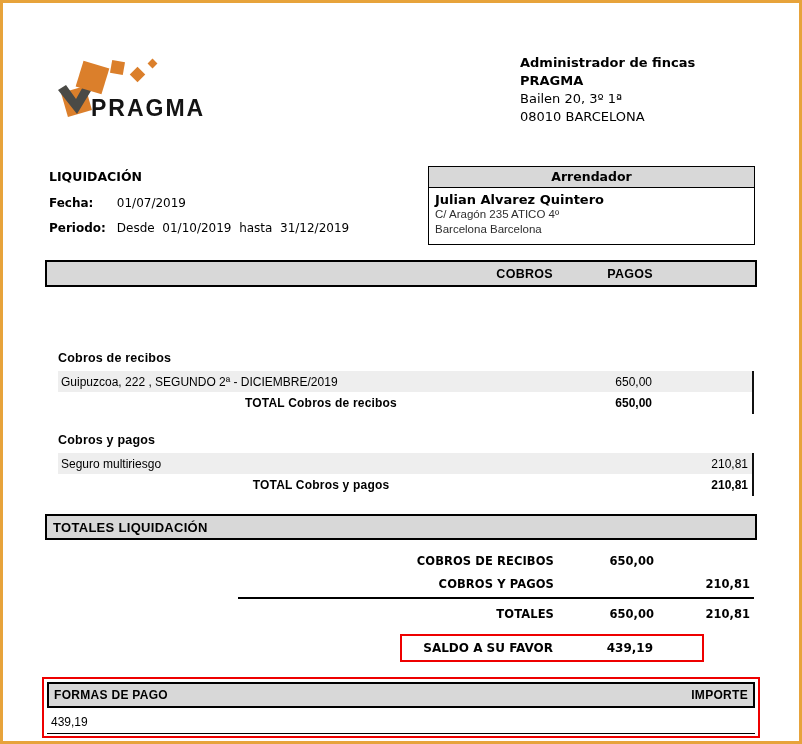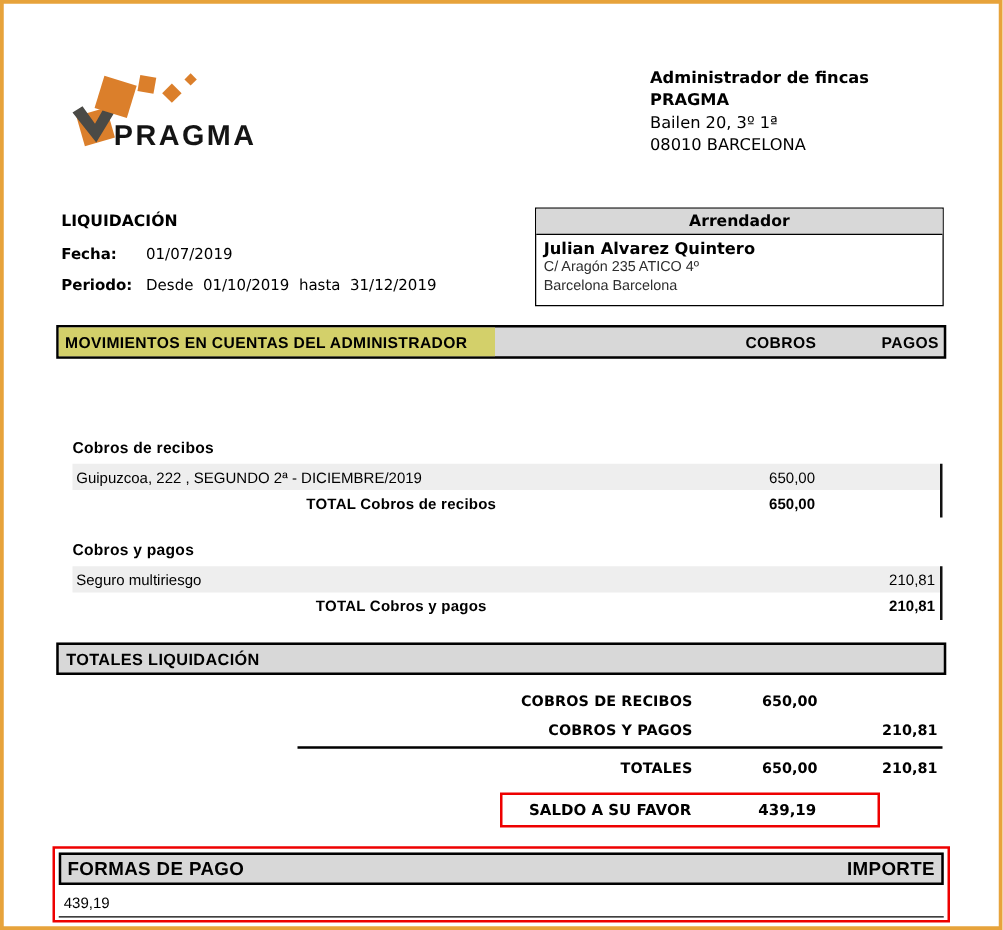--- a/index.html
+++ b/index.html
@@ -59,21 +59,21 @@
   .tot-row{height:23px;font-weight:bold;font-size:11.5px;}
   .tot-row .c-label{text-align:right;letter-spacing:.1px;}
   .tot-hr{margin:2px 0 3px 180px;border-top:2px solid #000;}
 
   
   .saldo{position:absolute;left:397px;top:631px;width:304px;height:28px;border:2px solid var(--red,#EE0000);display:grid;grid-template-columns:151px 100px 1fr;align-items:center;font-weight:bold;font-size:12px;}
   .saldo .c-label{text-align:right;}
 
   
   .formas{position:absolute;left:39px;top:674px;width:718px;height:61px;border:2px solid var(--red,#EE0000);background:#fff;font-family:"Liberation Sans",sans-serif;}
-  .formas-bar{margin:3px;height:26px;background:var(--bargray,#D8D8D8);border:2px solid #000;display:flex;align-items:center;justify-content:space-between;font-weight:bold;font-size:15px;letter-spacing:.3px;padding:0 5px;}
+  .formas-bar{margin:3px;height:26px;background:var(--bargray,#D8D8D8);border:2px solid #000;display:flex;align-items:center;justify-content:space-between;font-weight:bold;font-size:12px;letter-spacing:.3px;padding:0 5px;}
   .formas-row{margin:7px 3px 0;padding:0 2px 4px 4px;border-bottom:1px solid #000;display:flex;justify-content:space-between;font-size:12px;}
 </style>
 </head>
 <body>
 
 <div class="page">
 
   <svg class="logo" viewBox="0 0 175 72" xmlns="http://www.w3.org/2000/svg">
     <g>
       <rect class="lg-o" x="12" y="37" width="25" height="25" transform="rotate(-16 24.5 49.5)"></rect>
@@ -106,23 +106,20 @@
   <div class="arr">
     <div class="arr-h">Arrendador</div>
     <div class="arr-b">
       <div class="arr-name">Julian Alvarez Quintero</div>
       <div class="arr-addr">C/ Aragón 235 ATICO 4º</div>
       <div class="arr-addr">Barcelona Barcelona</div>
     </div>
   </div>
 
   <div class="mov-bar fc">
-    <div>
-        <span class="mov-title" style="height:100%;">MOVIMIENTOS EN CUENTAS DEL ADMINISTRADOR</span>
-      </div>
     <div class="mov-col">COBROS</div>
     <div class="mov-col">PAGOS</div>
   </div>
 
 
   <div class="sec sec-1">
     <div class="sec-title">Cobros de recibos</div>
     <div class="rows-wrap">
       <div class="grid row">
         <div class="c-label">Guipuzcoa, 222 , SEGUNDO 2ª - DICIEMBRE/2019</div>

